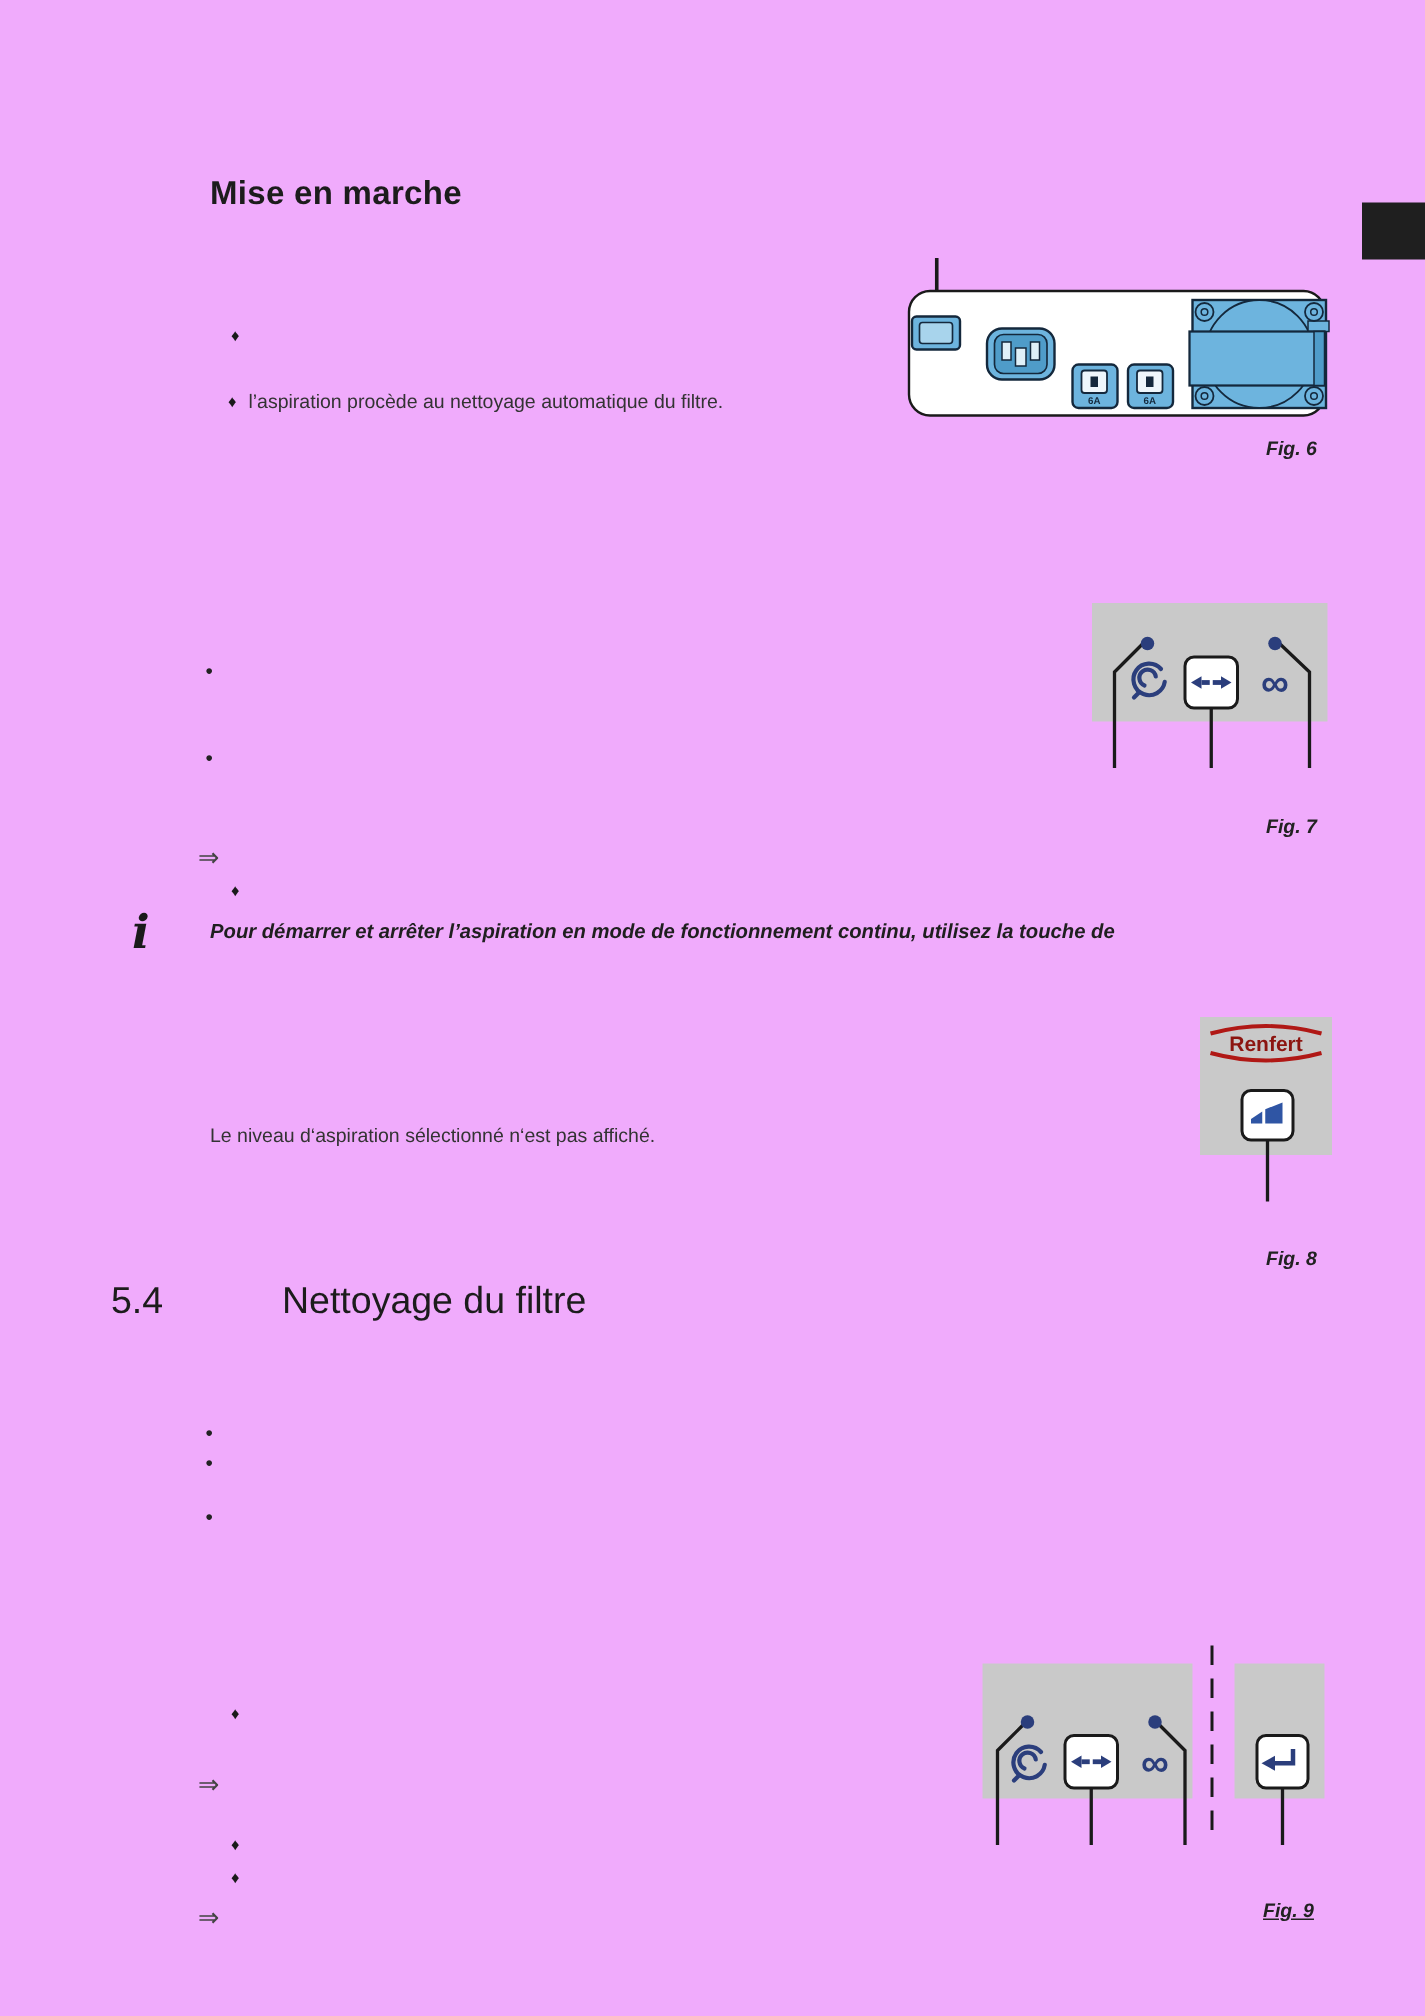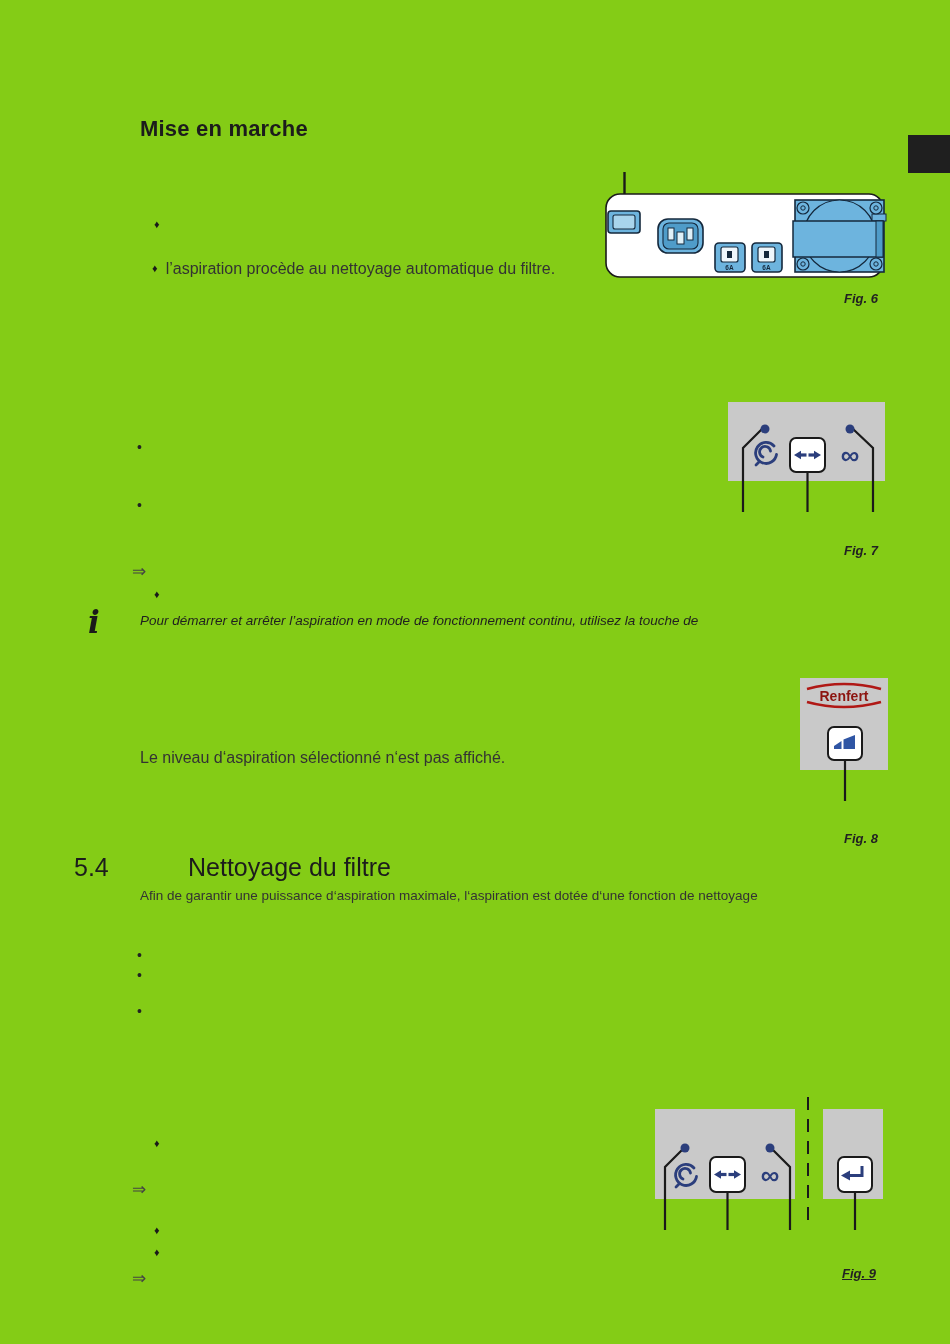--- a/index.html
+++ b/index.html
@@ -1,25 +1,25 @@
 <!DOCTYPE html>
 <html><head>
 <meta charset="utf-8">
 <style>
   html,body{margin:0;padding:0;background:#ffffff;}
   .page{
-    position:relative;width:950px;height:1344px;background:#84cc16;overflow:hidden;
+    position:relative;width:950px;height:1344px;background:#f0abfc;overflow:hidden;
     font-family:"Liberation Sans",sans-serif;color:#2e2e2e;
   }
   .abs{position:absolute;}
   .h1{font-size:22px;font-weight:bold;color:#1c1c1c;letter-spacing:0.2px;}
   .h2{font-size:25px;font-weight:normal;color:#1c1c1c;}
-  .body-text{font-size:16px;color:#333;}
+  .body-text{font-size:13px;color:#333;}
   .body-line{font-size:13.5px;color:#333;line-height:18.5px;white-space:nowrap;}
-  .info-line{font-size:13.5px;font-weight:normal;font-style:italic;color:#1f1f1f;line-height:20px;white-space:nowrap;}
+  .info-line{font-size:13.5px;font-weight:bold;font-style:italic;color:#1f1f1f;line-height:20px;white-space:nowrap;}
   .caption{font-size:13px;font-weight:bold;font-style:italic;color:#222;width:50px;text-align:center;}
   .m-diamond{font-size:11px;color:#1a1a1a;line-height:11px;}
   .m-bullet{font-size:14px;color:#222;line-height:14px;}
   .m-arrow{font-size:17px;color:#444;line-height:17px;}
   .tab-marker{background:#1f1f1f;}
   .info-icon{font-family:"DejaVu Serif",serif;font-style:italic;font-weight:bold;font-size:31px;color:#1a1a1a;line-height:31px;}
   .intro-item{display:flex;gap:8px;align-items:flex-start;}
   svg{display:block;}
 </style>
 </head>
@@ -131,21 +131,20 @@
     </g>
     <path d="M 50,85 L 50,126" stroke="#1a1a1a" stroke-width="2.2" fill="none"></path>
   </svg>
   <div class="abs caption" style="left:836px;top:831px;">Fig. 8</div>
 
   <div class="abs body-text" style="left:140px;top:749px;">Le niveau d‘aspiration sélectionné n‘est pas affiché.</div>
 
   <div class="abs h2" style="left:74px;top:853px;">5.4</div>
   <div class="abs h2" style="left:140px;top:853px;margin-left:48px;">Nettoyage du filtre</div>
   <div class="abs" style="left:140px;top:887px;">
-    <div class="body-line">Afin de garantir une puissance d‘aspiration maximale, l‘aspiration est dotée d‘une fonction de nettoyage</div>
   </div>
 
   <div class="abs m-bullet" style="left:137px;top:948px;">•</div>
   <div class="abs m-bullet" style="left:137px;top:968px;">•</div>
   <div class="abs m-bullet" style="left:137px;top:1004px;">•</div>
 
   <svg class="abs" style="left:645px;top:1090px;" width="250" height="145" viewBox="0 0 250 145">
     <rect x="10" y="19" width="140" height="90" fill="#c9c9c9"></rect>
     <rect x="178" y="19" width="60" height="90" fill="#c9c9c9"></rect>
     <line x1="163" y1="7" x2="163" y2="132" stroke="#1a1a1a" stroke-width="2" stroke-dasharray="13 9"></line>

